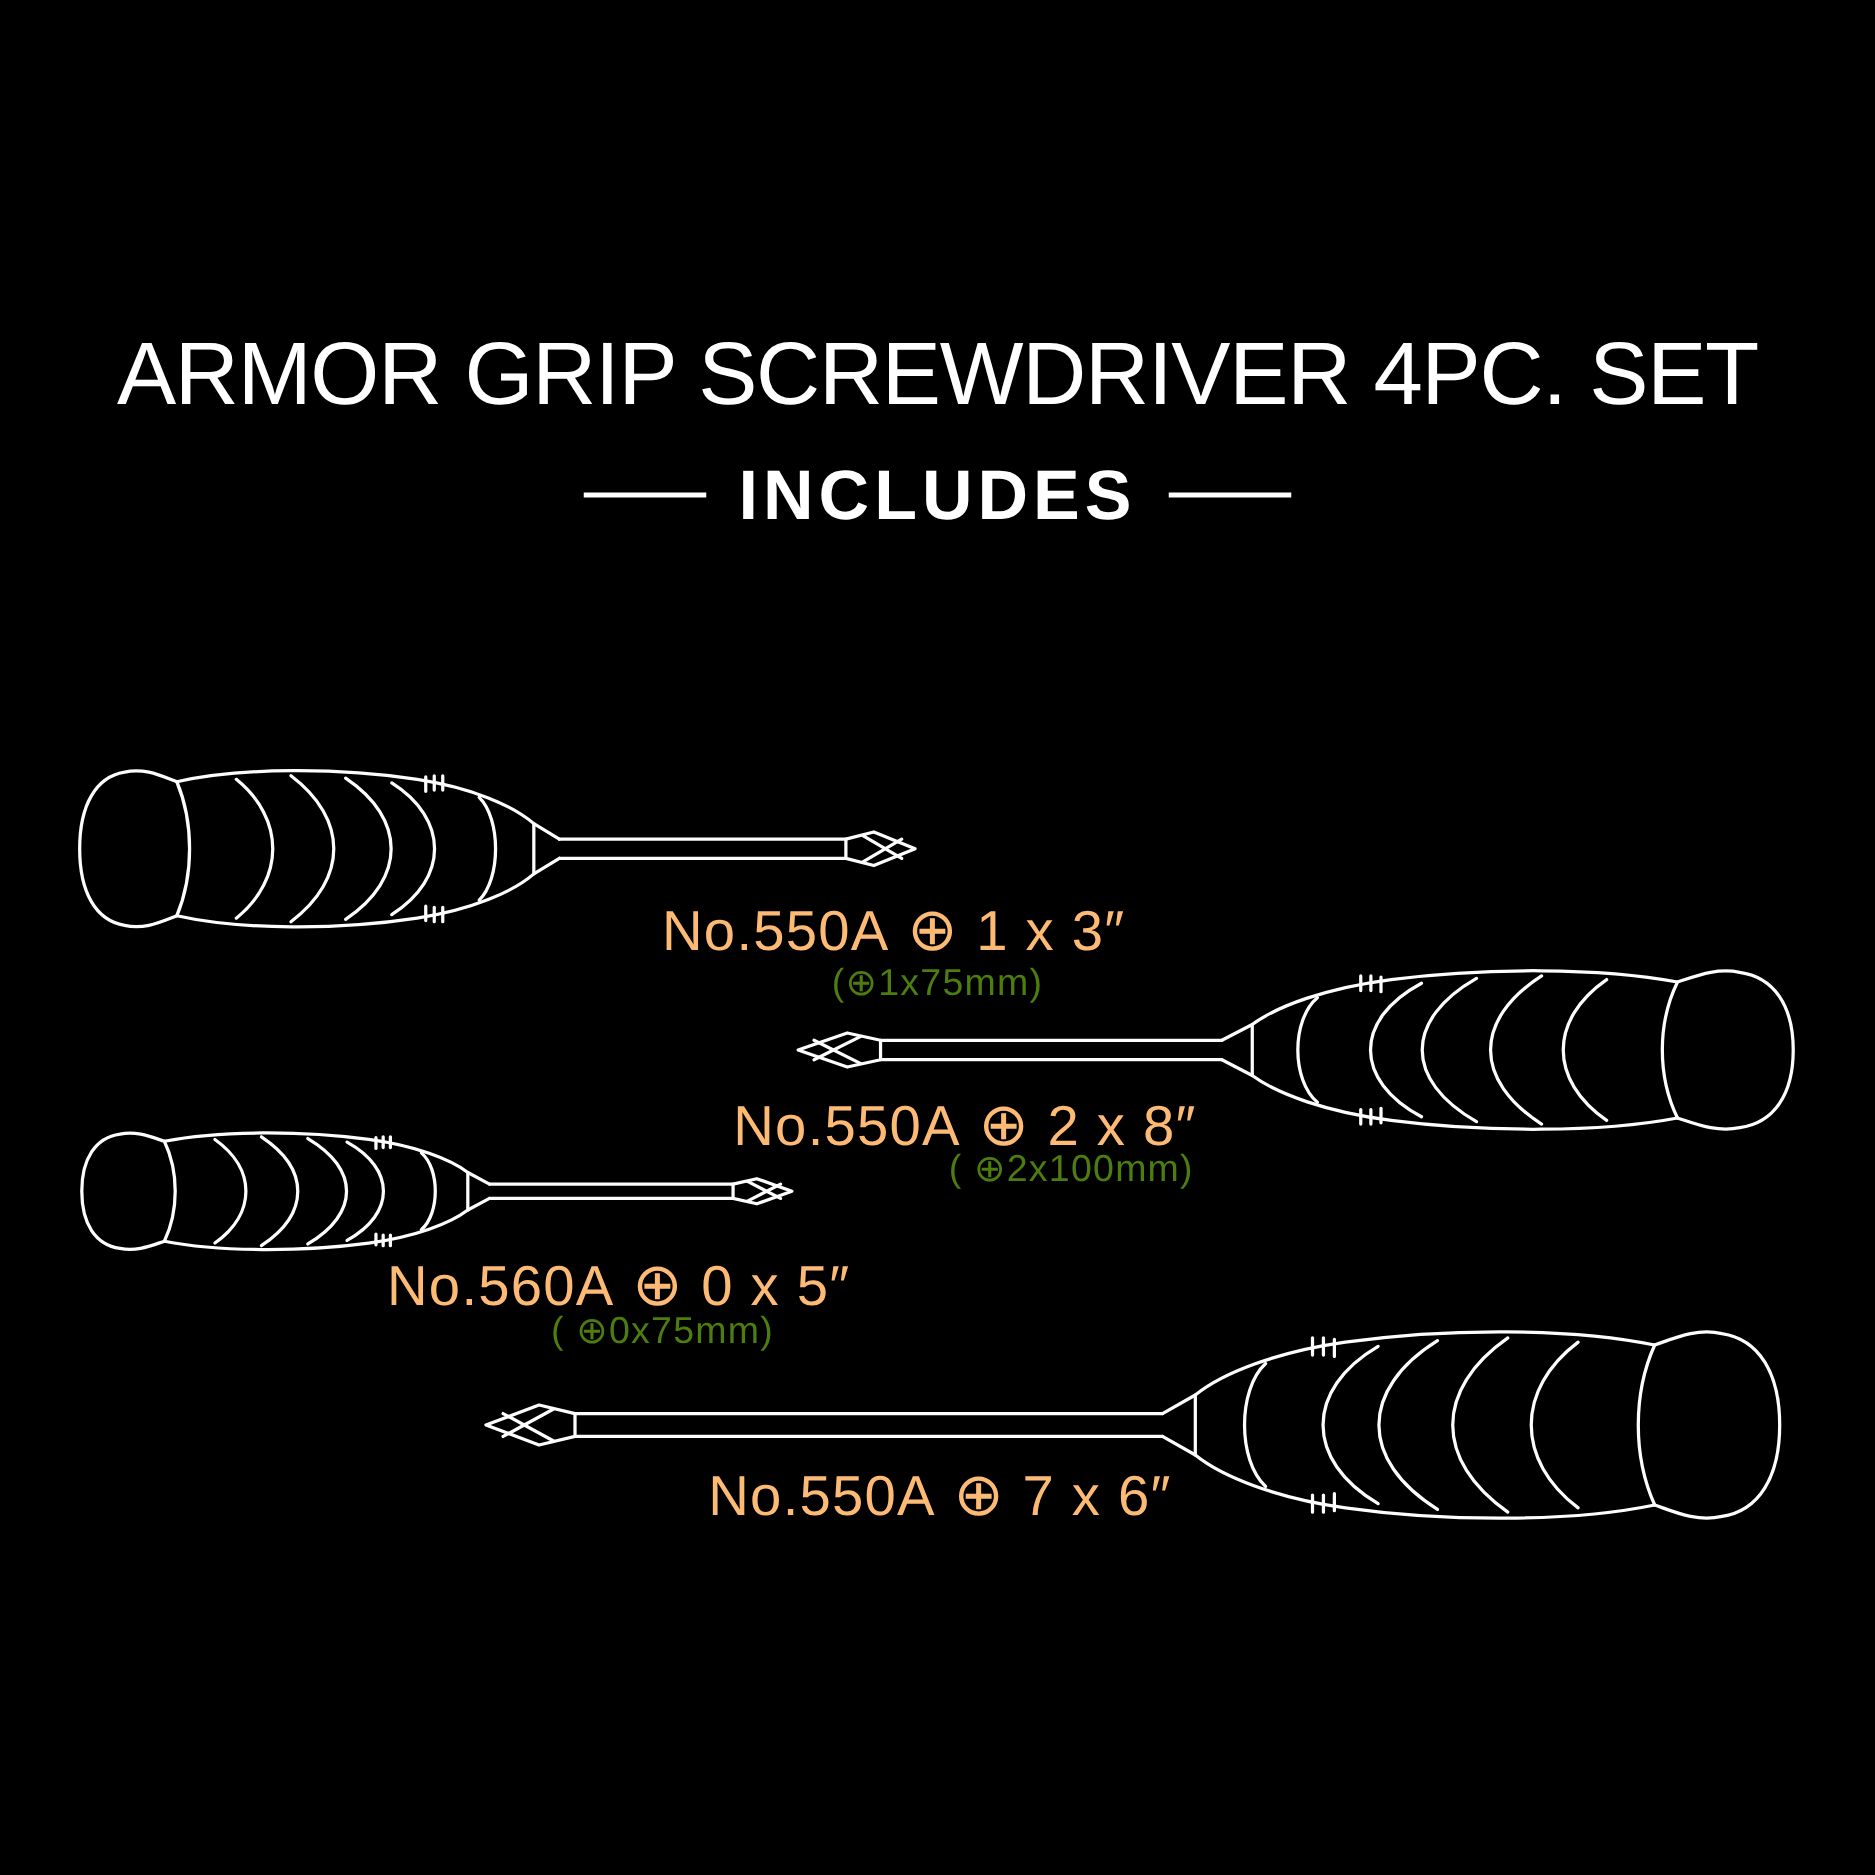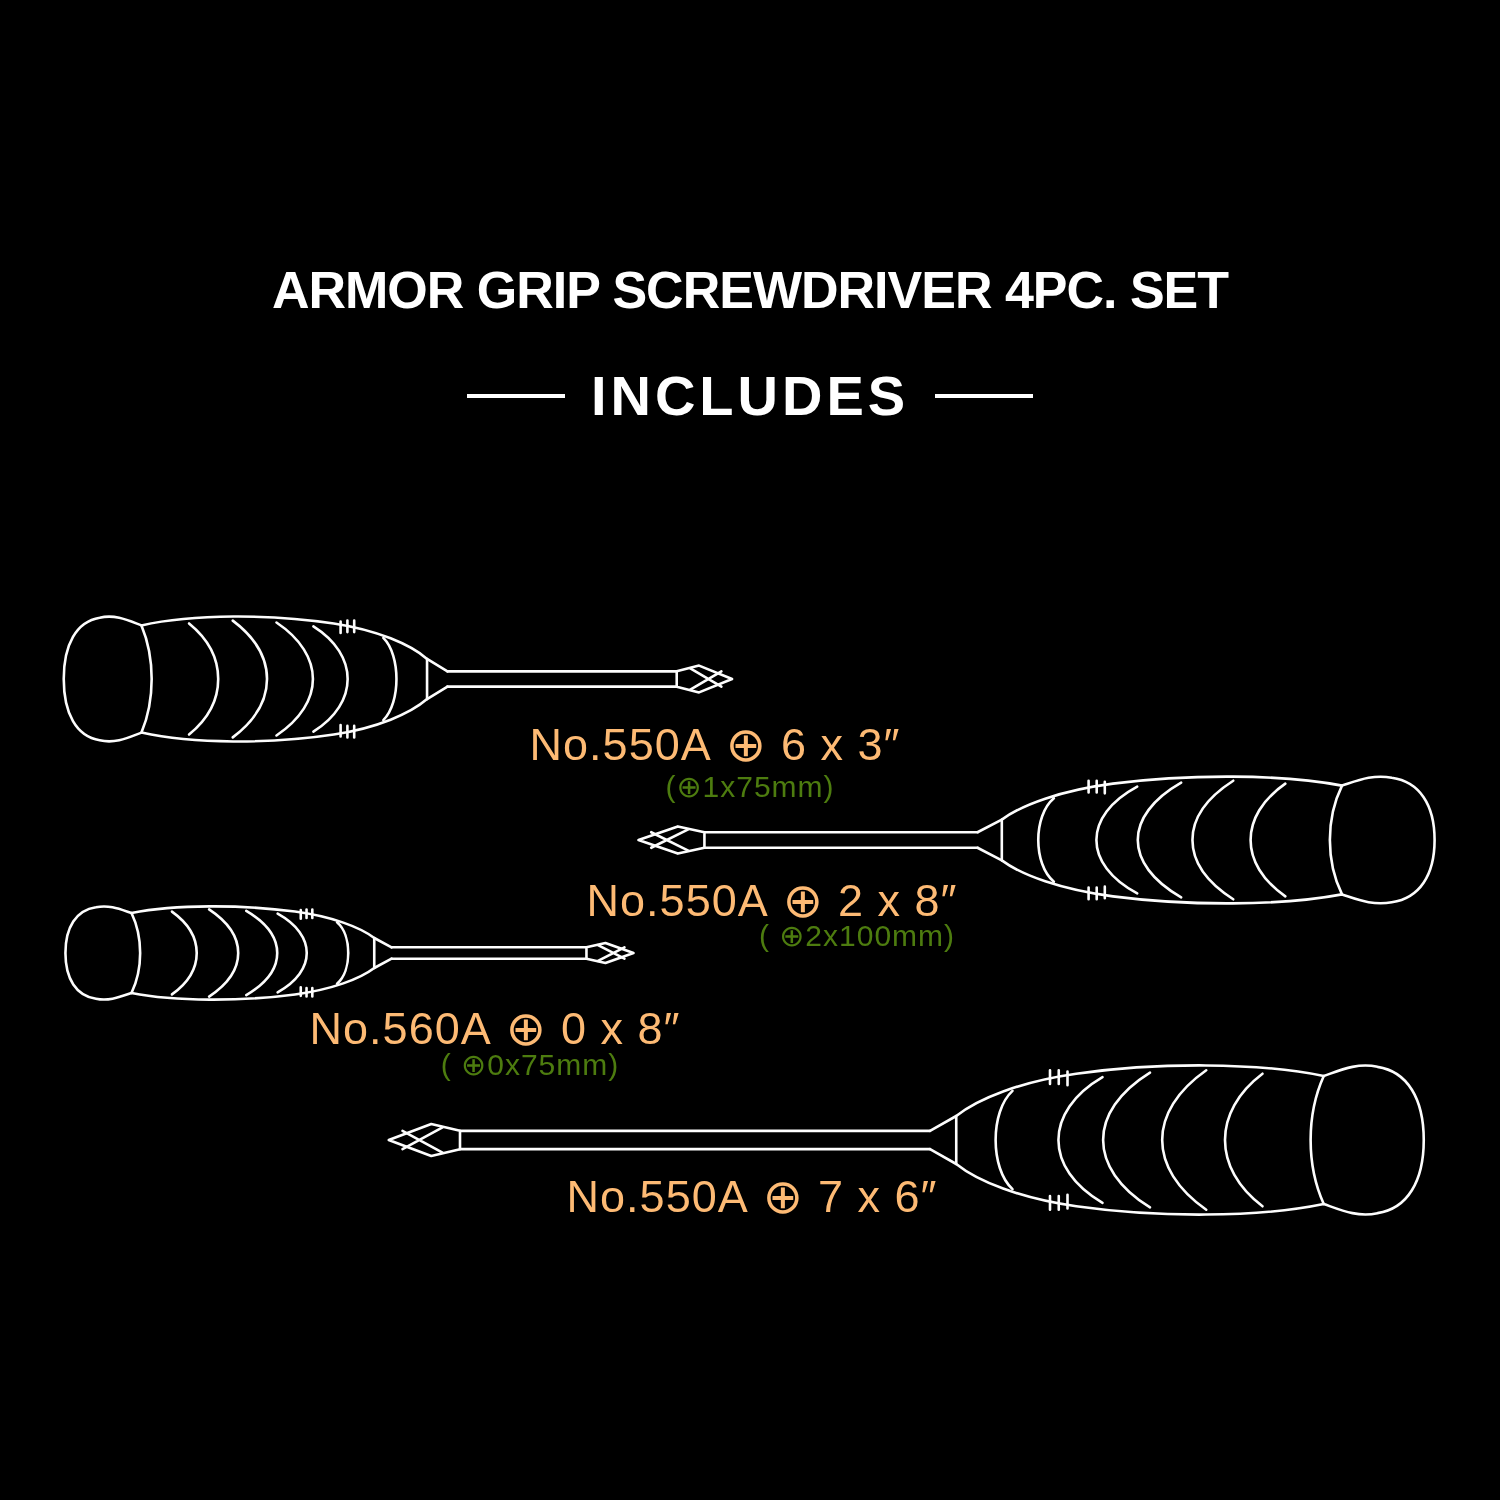--- a/index.html
+++ b/index.html
@@ -16,22 +16,22 @@
     font-family: "Liberation Sans", sans-serif;
     overflow: hidden;
   }
   .title {
     position: absolute;
     top: 264px;
     left: 0;
     width: 100%;
     margin: 0;
     text-align: center;
-    font-size: 52px;
-    font-weight: 700;
+    font-size: 71px;
+    font-weight: 400;
     letter-spacing: -1px;
     line-height: 1;
     white-space: nowrap;
   }
   .includes-row {
     position: absolute;
     top: 368px;
     left: 0;
     width: 100%;
     display: flex;
@@ -137,41 +137,41 @@
       </g>
     </defs>
   </svg>
 
   <svg class="sd" style="left:55px; top:612px; width:680px; height:134px" viewBox="0 0 700 140" preserveAspectRatio="none">
     <use href="#sd-shape"></use>
   </svg>
   <div class="label" style="left:455px; top:720px">
     <span>No.550A</span>
     <span class="ph">⊕</span>
-    <span>6 x 3″</span>
+    <span>1 x 3″</span>
   </div>
   <div class="sublabel" style="left:490px; top:772px">(⊕1x75mm)</div>
 
   <svg class="sd flip" style="left:635px; top:772px; width:810px; height:136px" viewBox="0 0 700 140" preserveAspectRatio="none">
     <use href="#sd-shape"></use>
   </svg>
   <div class="label" style="left:512px; top:876px">
     <span>No.550A</span>
     <span class="ph">⊕</span>
     <span>2 x 8″</span>
   </div>
   <div class="sublabel" style="left:597px; top:921px">( ⊕2x100mm)</div>
 
   <svg class="sd" style="left:58px; top:903px; width:578px; height:100px" viewBox="0 0 700 140" preserveAspectRatio="none">
     <use href="#sd-shape"></use>
   </svg>
   <div class="label" style="left:235px; top:1004px">
     <span>No.560A</span>
     <span class="ph">⊕</span>
-    <span>0 x 8″</span>
+    <span>0 x 5″</span>
   </div>
   <div class="sublabel" style="left:270px; top:1050px">( ⊕0x75mm)</div>
 
   <svg class="sd flip" style="left:385px; top:1060px; width:1050px; height:160px" viewBox="0 0 840 140" preserveAspectRatio="none">
     <use href="#sd-shape-long"></use>
   </svg>
   <div class="label" style="left:492px; top:1172px">
     <span>No.550A</span>
     <span class="ph">⊕</span>
     <span>7 x 6″</span>

